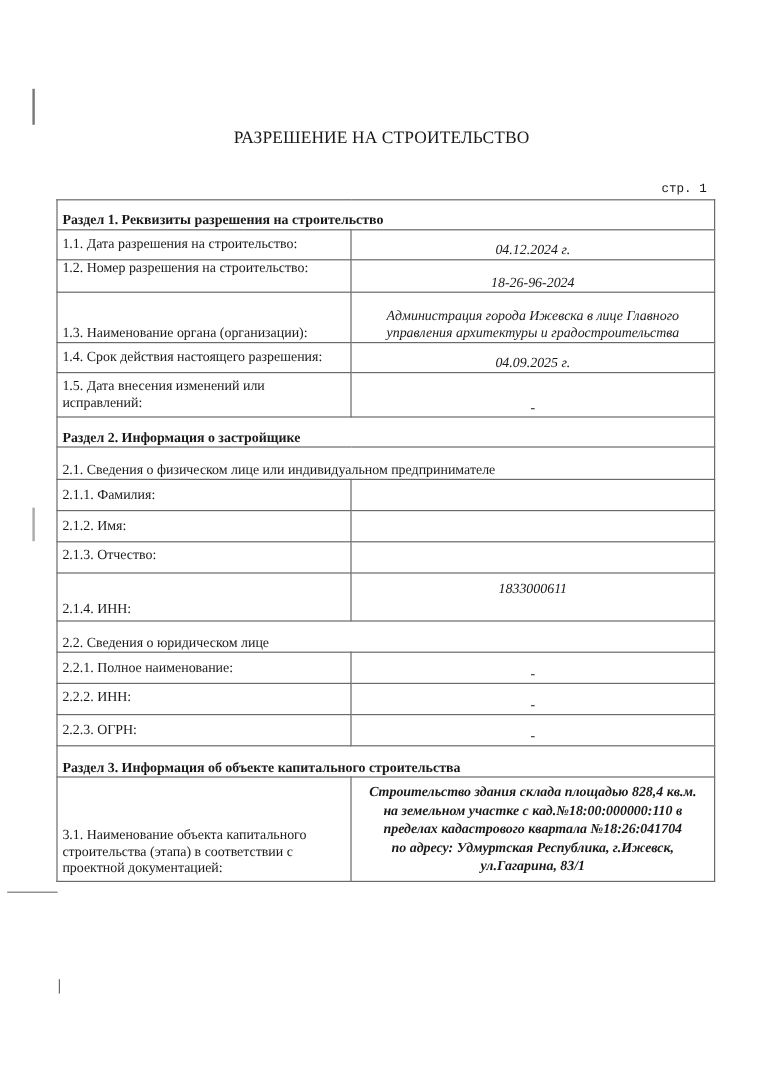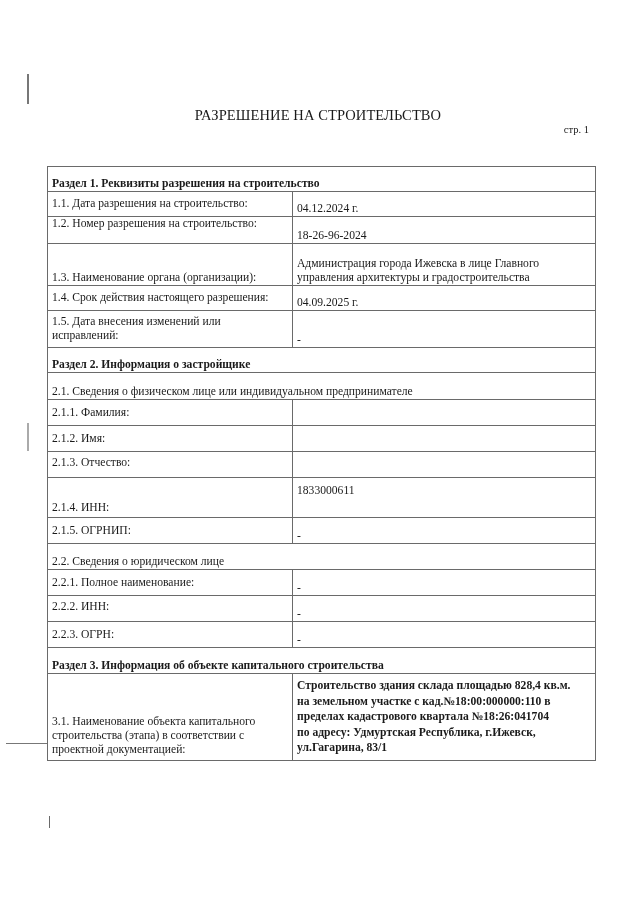--- a/index.html
+++ b/index.html
@@ -5,28 +5,28 @@
   html, body { margin: 0; padding: 0; }
   body {
     width: 636px; height: 900px; background: #ffffff; position: relative; overflow: hidden;
     font-family: "Liberation Serif", "DejaVu Serif", serif; color: #1a1a1a;
   }
   .mark { position: absolute; background: #777; }
   .title {
     position: absolute; left: 0; width: 636px; top: 107px; text-align: center;
     font-weight: normal; font-size: 14.5px; letter-spacing: 0.1px;
   }
-  .page-num { position: absolute; right: 47px; top: 124px; font-size: 10.5px; }
+  .page-num { position: absolute; right: 47px; top: 152px; font-size: 10.5px; font-family: Liberation Mono, monospace; }
   table.permit {
     position: absolute; left: 47px; top: 166px; width: 549px;
     border-collapse: collapse; font-size: 11.6px; line-height: 14px;
   }
   table.permit td { border: 1.3px solid #6a6a6a; padding: 0 4px; vertical-align: bottom; }
   td.lbl { width: 236px; padding-bottom: 5px; }
-  td.val { text-align: left; vertical-align: middle; }
+  td.val { text-align: center; vertical-align: middle; font-style: italic; }
   td.sec { text-align: left; font-weight: bold; vertical-align: middle; }
   td.sub { vertical-align: middle; }
   td.val.top { vertical-align: top; padding-top: 6px; }
   td.val.bold { font-weight: bold; line-height: 15.5px; vertical-align: top; padding-top: 4px; }
   .after-table {
     position: absolute; left: 49px; top: 816px; width: 1.3px; height: 12px; background: #6a6a6a;
   }
 </style>
 </head>
 <body>
@@ -86,24 +86,20 @@
   </tr>
   <tr style="height:26px">
     <td class="lbl" style="vertical-align:middle;padding-bottom:4px">2.1.3. Отчество:</td>
     <td class="val"></td>
   </tr>
   <tr style="height:40px">
     <td class="lbl" style="padding-bottom:2px">2.1.4. ИНН:</td>
     <td class="val top">1833000611</td>
   </tr>
   <tr style="height:26px">
-    <td class="lbl" style="vertical-align:middle;padding-bottom:0">2.1.5. ОГРНИП:</td>
-    <td class="val">-</td>
-  </tr>
-  <tr style="height:26px">
     <td class="sub" colspan="2">2.2. Сведения о юридическом лице</td>
   </tr>
   <tr style="height:26px">
     <td class="lbl" style="vertical-align:middle;padding-bottom:0">2.2.1. Полное наименование:</td>
     <td class="val">-</td>
   </tr>
   <tr style="height:26px">
     <td class="lbl" style="vertical-align:middle;padding-bottom:4px">2.2.2. ИНН:</td>
     <td class="val">-</td>
   </tr>

